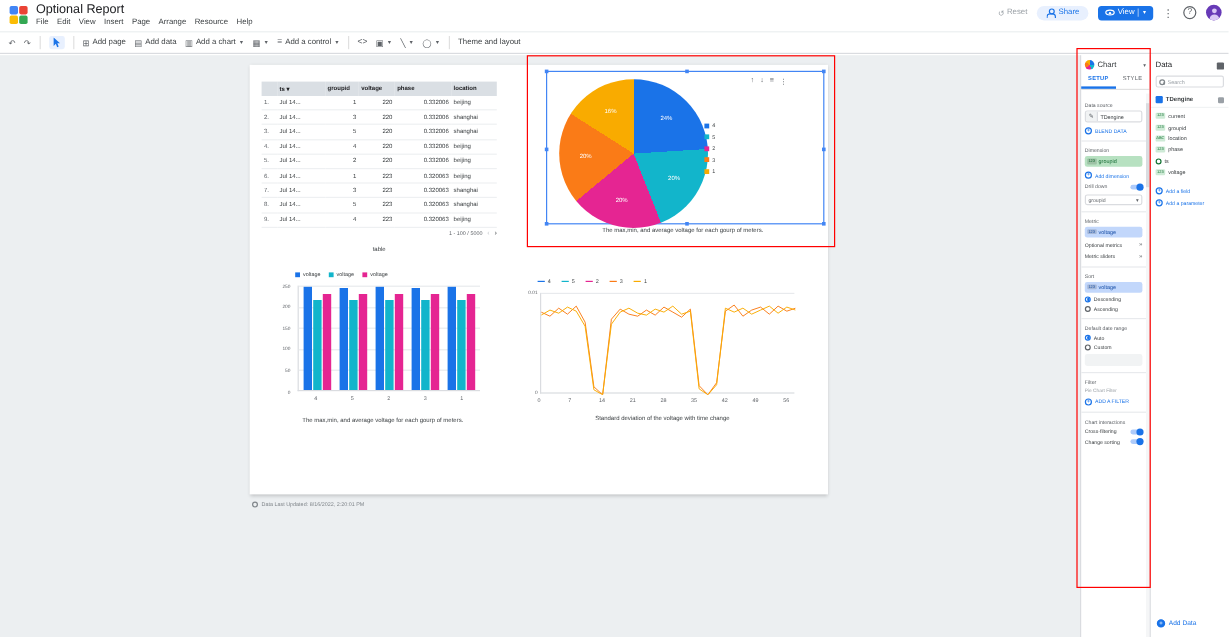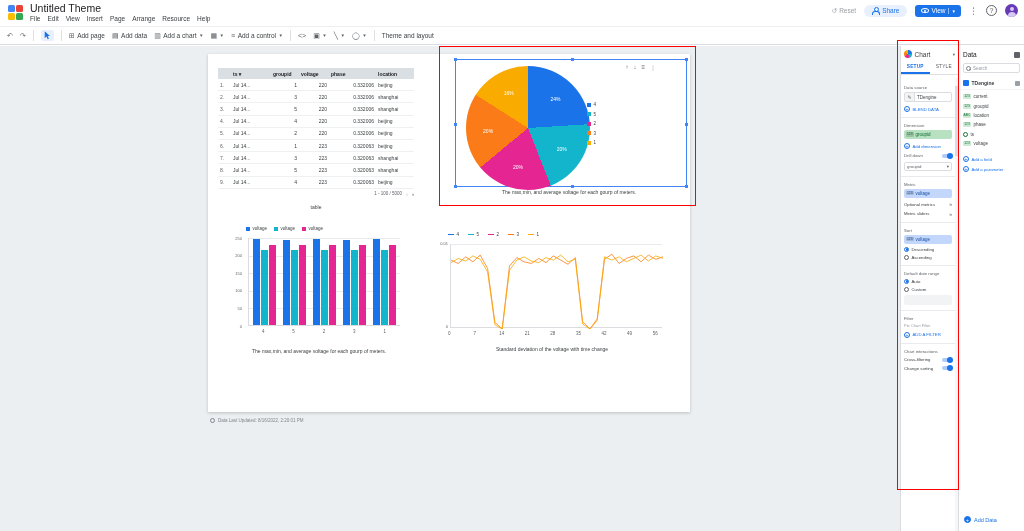--- a/index.html
+++ b/index.html
@@ -169,21 +169,21 @@
 
 <div class="app">
 
   <div class="app-header">
     <div class="logo">
         <i class="l1"></i>
         <i class="l2"></i>
         <i class="l3"></i>
         <i class="l4"></i>
       </div>
-    <div class="doc-title">Untitled Theme</div>
+    <div class="doc-title">Optional Report</div>
     <div class="menubar" id="menubar">
         <span>File</span>
         <span>Edit</span>
         <span>View</span>
         <span>Insert</span>
         <span>Page</span>
         <span>Arrange</span>
         <span>Resource</span>
         <span>Help</span>
       </div>

